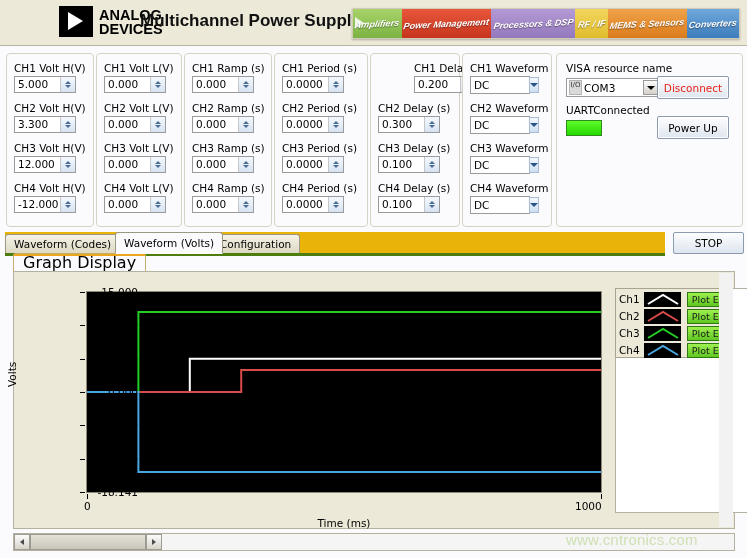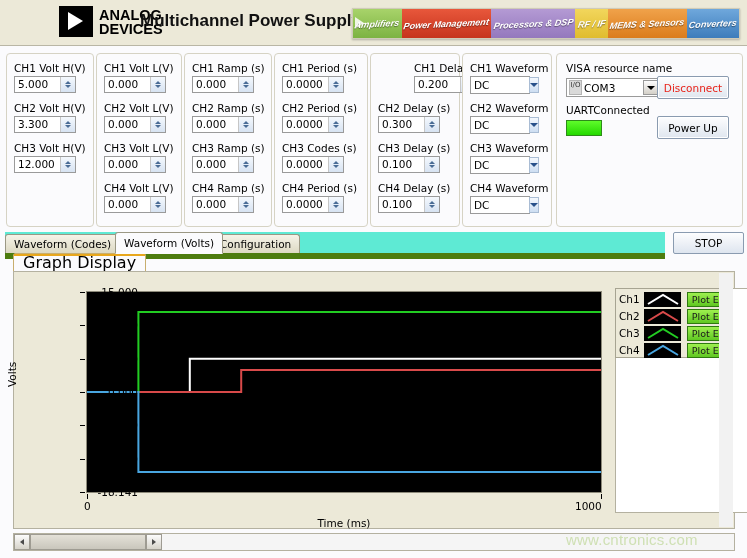--- a/index.html
+++ b/index.html
@@ -135,21 +135,21 @@
     display:flex;align-items:center;justify-content:center;
     font-size:10.5px;box-shadow:inset 0 0 0 1px #fff;
   }
   #btn-disconnect{left:100px;top:22px;color:#e8231a;}
   #btn-powerup{left:100px;top:62px;color:#000;}
 
   
   .tabbar{position:absolute;left:0;top:232px;width:747px;height:22px;}
   .tabstrip{
     position:absolute;left:5px;top:0;width:660px;height:21px;
-    background:#5eead4;border-bottom:6px solid #4d7c0f;
+    background:#eab308;border-bottom:3px solid #4d7c0f;
   }
   .tab{
     position:absolute;top:2px;height:19px;padding:0 8px;
     display:flex;align-items:center;font-size:10.5px;
     border:1px solid #9b9884;border-bottom:none;
     background:linear-gradient(180deg,#f5f3e8,#ddd9c3);
     border-radius:3px 3px 0 0;box-sizing:border-box;
   }
   .tab.active{
     top:0;height:22px;background:#fbfbfd;border-bottom:1px solid #fbfbfd;z-index:3;
@@ -304,20 +304,30 @@
         <div class="ctl" style="top: 88px;">
           <div class="lbl">CH3 Volt H(V)</div>
           <div class="numbox">
             <div class="val">12.000</div>
             <div class="spin">
               <div class="up"></div>
               <div class="dn"></div>
             </div>
           </div>
         </div>
+        <div class="ctl" style="top: 128px;">
+          <div class="lbl">CH4 Volt H(V)</div>
+          <div class="numbox">
+            <div class="val">-12.000</div>
+            <div class="spin">
+              <div class="up"></div>
+              <div class="dn"></div>
+            </div>
+          </div>
+        </div>
       </div>
     <div class="group g1" id="grp1">
         <div class="ctl" style="top: 8px;">
           <div class="lbl">CH1 Volt L(V)</div>
           <div class="numbox">
             <div class="val">0.000</div>
             <div class="spin">
               <div class="up"></div>
               <div class="dn"></div>
             </div>
@@ -411,21 +421,21 @@
           <div class="lbl">CH2 Period (s)</div>
           <div class="numbox">
             <div class="val">0.0000</div>
             <div class="spin">
               <div class="up"></div>
               <div class="dn"></div>
             </div>
           </div>
         </div>
         <div class="ctl" style="top: 88px;">
-          <div class="lbl">CH3 Codes (s)</div>
+          <div class="lbl">CH3 Period (s)</div>
           <div class="numbox">
             <div class="val">0.0000</div>
             <div class="spin">
               <div class="up"></div>
               <div class="dn"></div>
             </div>
           </div>
         </div>
         <div class="ctl" style="top: 128px;">
           <div class="lbl">CH4 Period (s)</div>

